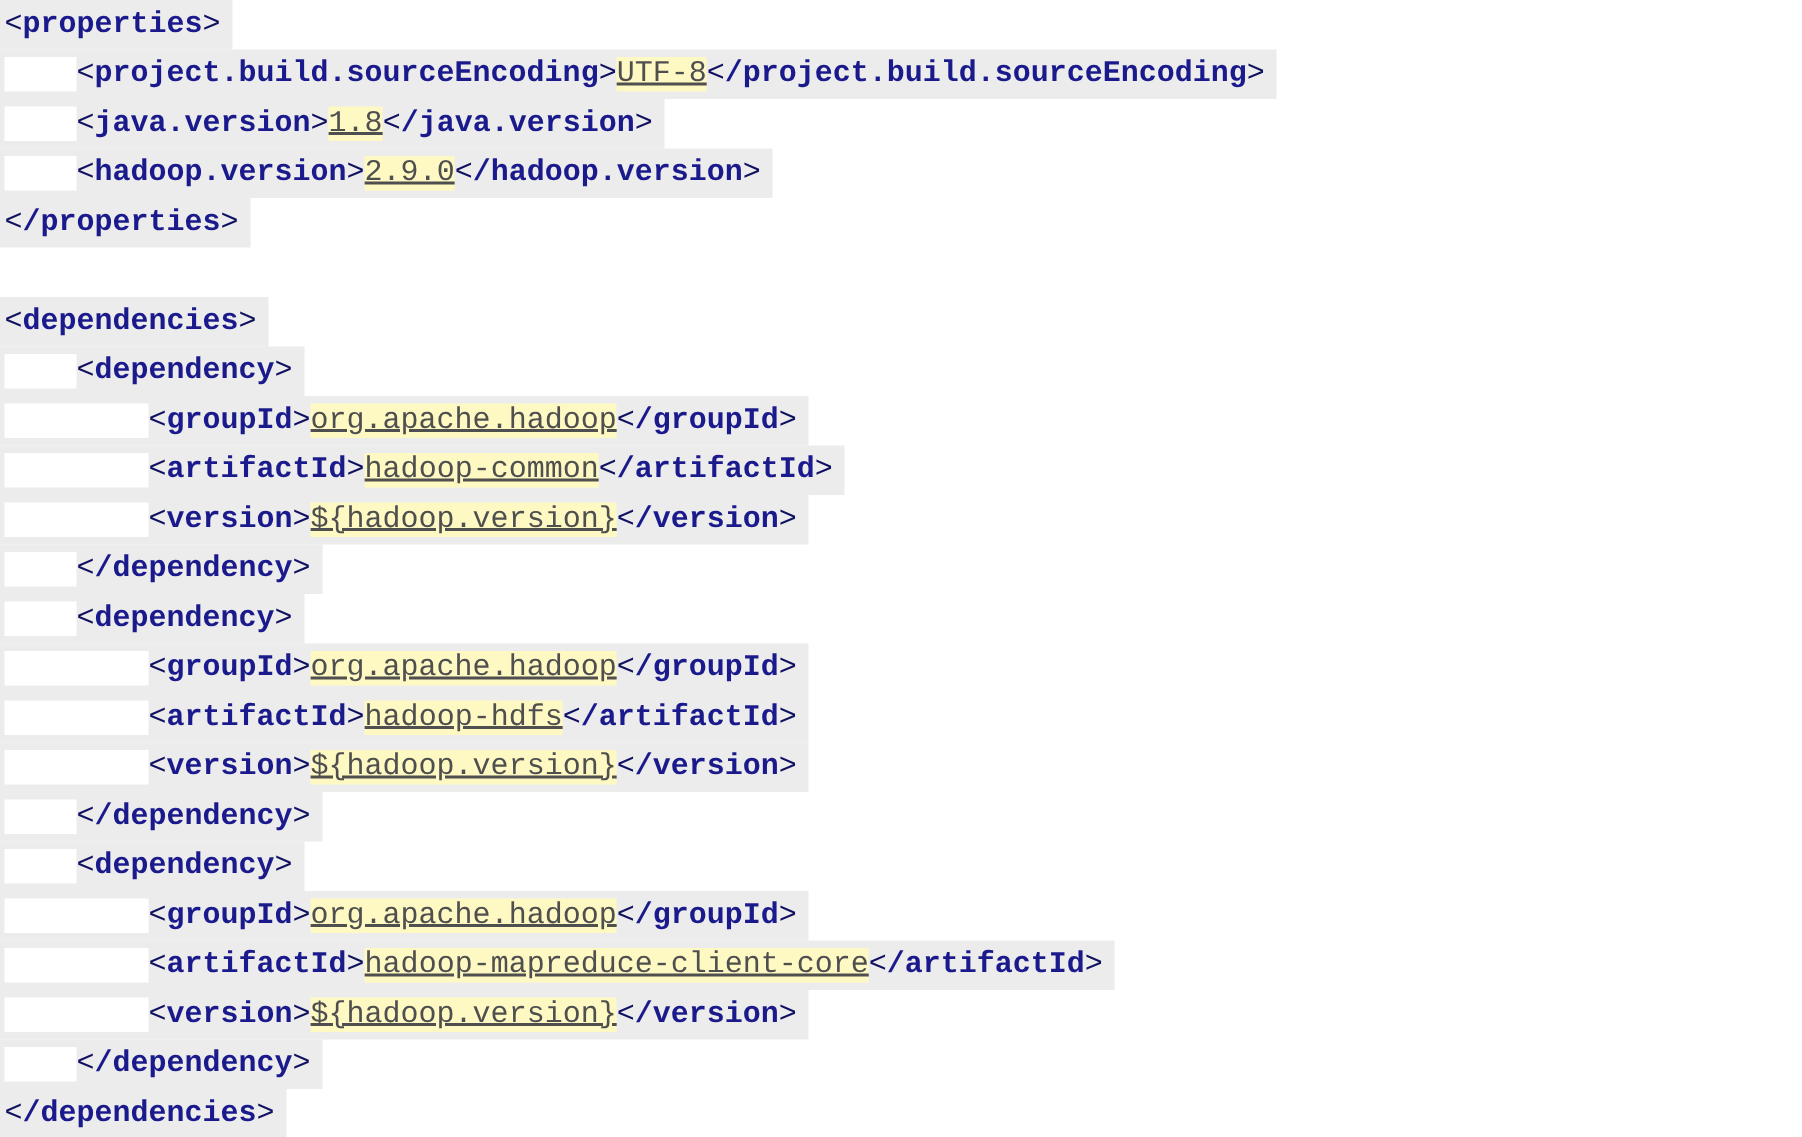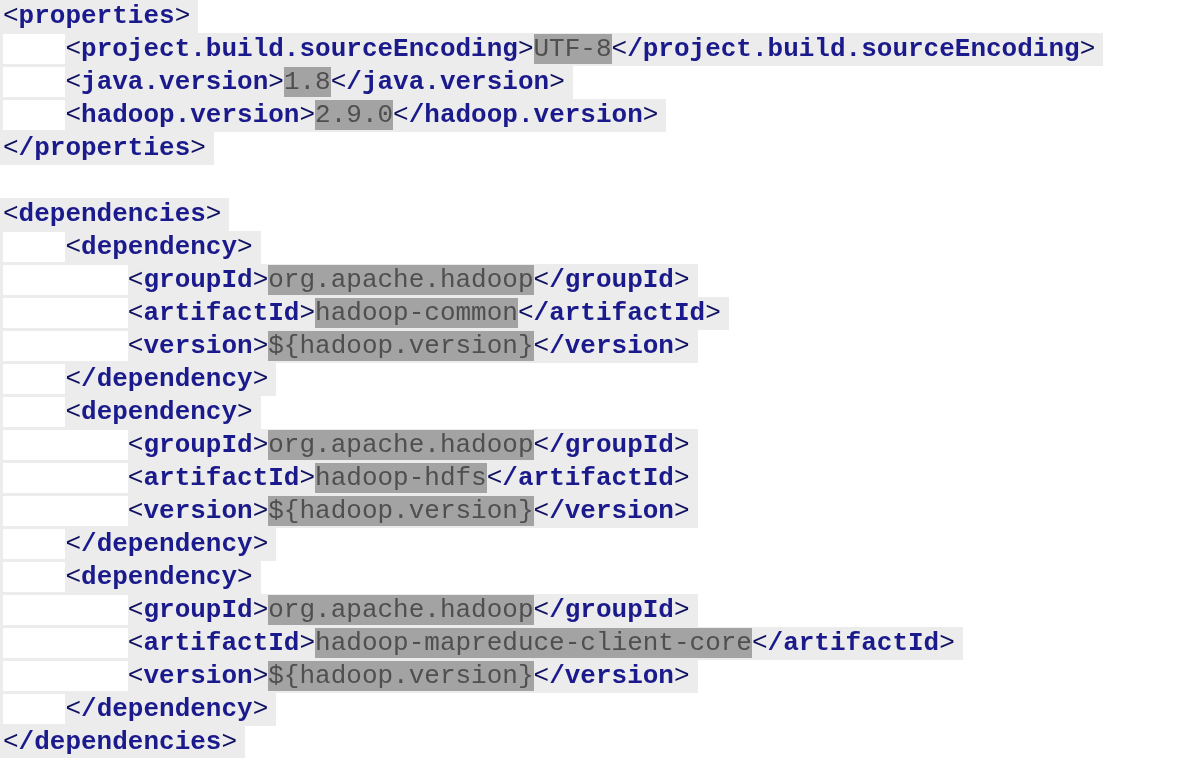--- a/index.html
+++ b/index.html
@@ -7,21 +7,21 @@
     padding: 0;
     background: #ffffff;
   }
   body {
     width: 1201px;
     height: 758px;
     overflow: hidden;
   }
   .code {
     font-family: "Liberation Mono", "DejaVu Sans Mono", monospace;
-    font-size: 26px;
+    font-size: 20px;
     line-height: 33px;
     white-space: pre;
     color: #4f4f4f;
   }
   .line {
     height: 33px;
   }
   
   .lbg {
     display: inline-block;
@@ -35,21 +35,22 @@
     font-weight: normal;
   }
   
   .n {
     color: #1a1a8c;
     font-weight: bold;
   }
   
   .t {
     color: #4f4f4f;
-    background: #a3a3a3;
+    background: #fef9c3;
+    text-decoration: underline;
   }
   
   .w {
     background: #ffffff;
   }
 </style>
 </head>
 <body>
 
 <div class="code"><div class="line"><span class="lbg"><span class="b">&lt;</span><span class="n">properties</span><span class="b">&gt;</span></span></div><div class="line"><span class="lbg"><span class="w">    </span><span class="b">&lt;</span><span class="n">project.build.sourceEncoding</span><span class="b">&gt;</span><span class="t">UTF-8</span><span class="b">&lt;</span><span class="n">/project.build.sourceEncoding</span><span class="b">&gt;</span></span></div><div class="line"><span class="lbg"><span class="w">    </span><span class="b">&lt;</span><span class="n">java.version</span><span class="b">&gt;</span><span class="t">1.8</span><span class="b">&lt;</span><span class="n">/java.version</span><span class="b">&gt;</span></span></div><div class="line"><span class="lbg"><span class="w">    </span><span class="b">&lt;</span><span class="n">hadoop.version</span><span class="b">&gt;</span><span class="t">2.9.0</span><span class="b">&lt;</span><span class="n">/hadoop.version</span><span class="b">&gt;</span></span></div><div class="line"><span class="lbg"><span class="b">&lt;</span><span class="n">/properties</span><span class="b">&gt;</span></span></div><div class="line"></div><div class="line"><span class="lbg"><span class="b">&lt;</span><span class="n">dependencies</span><span class="b">&gt;</span></span></div><div class="line"><span class="lbg"><span class="w">    </span><span class="b">&lt;</span><span class="n">dependency</span><span class="b">&gt;</span></span></div><div class="line"><span class="lbg"><span class="w">        </span><span class="b">&lt;</span><span class="n">groupId</span><span class="b">&gt;</span><span class="t">org.apache.hadoop</span><span class="b">&lt;</span><span class="n">/groupId</span><span class="b">&gt;</span></span></div><div class="line"><span class="lbg"><span class="w">        </span><span class="b">&lt;</span><span class="n">artifactId</span><span class="b">&gt;</span><span class="t">hadoop-common</span><span class="b">&lt;</span><span class="n">/artifactId</span><span class="b">&gt;</span></span></div><div class="line"><span class="lbg"><span class="w">        </span><span class="b">&lt;</span><span class="n">version</span><span class="b">&gt;</span><span class="t">${hadoop.version}</span><span class="b">&lt;</span><span class="n">/version</span><span class="b">&gt;</span></span></div><div class="line"><span class="lbg"><span class="w">    </span><span class="b">&lt;</span><span class="n">/dependency</span><span class="b">&gt;</span></span></div><div class="line"><span class="lbg"><span class="w">    </span><span class="b">&lt;</span><span class="n">dependency</span><span class="b">&gt;</span></span></div><div class="line"><span class="lbg"><span class="w">        </span><span class="b">&lt;</span><span class="n">groupId</span><span class="b">&gt;</span><span class="t">org.apache.hadoop</span><span class="b">&lt;</span><span class="n">/groupId</span><span class="b">&gt;</span></span></div><div class="line"><span class="lbg"><span class="w">        </span><span class="b">&lt;</span><span class="n">artifactId</span><span class="b">&gt;</span><span class="t">hadoop-hdfs</span><span class="b">&lt;</span><span class="n">/artifactId</span><span class="b">&gt;</span></span></div><div class="line"><span class="lbg"><span class="w">        </span><span class="b">&lt;</span><span class="n">version</span><span class="b">&gt;</span><span class="t">${hadoop.version}</span><span class="b">&lt;</span><span class="n">/version</span><span class="b">&gt;</span></span></div><div class="line"><span class="lbg"><span class="w">    </span><span class="b">&lt;</span><span class="n">/dependency</span><span class="b">&gt;</span></span></div><div class="line"><span class="lbg"><span class="w">    </span><span class="b">&lt;</span><span class="n">dependency</span><span class="b">&gt;</span></span></div><div class="line"><span class="lbg"><span class="w">        </span><span class="b">&lt;</span><span class="n">groupId</span><span class="b">&gt;</span><span class="t">org.apache.hadoop</span><span class="b">&lt;</span><span class="n">/groupId</span><span class="b">&gt;</span></span></div><div class="line"><span class="lbg"><span class="w">        </span><span class="b">&lt;</span><span class="n">artifactId</span><span class="b">&gt;</span><span class="t">hadoop-mapreduce-client-core</span><span class="b">&lt;</span><span class="n">/artifactId</span><span class="b">&gt;</span></span></div><div class="line"><span class="lbg"><span class="w">        </span><span class="b">&lt;</span><span class="n">version</span><span class="b">&gt;</span><span class="t">${hadoop.version}</span><span class="b">&lt;</span><span class="n">/version</span><span class="b">&gt;</span></span></div><div class="line"><span class="lbg"><span class="w">    </span><span class="b">&lt;</span><span class="n">/dependency</span><span class="b">&gt;</span></span></div><div class="line"><span class="lbg"><span class="b">&lt;</span><span class="n">/dependencies</span><span class="b">&gt;</span></span></div></div>

